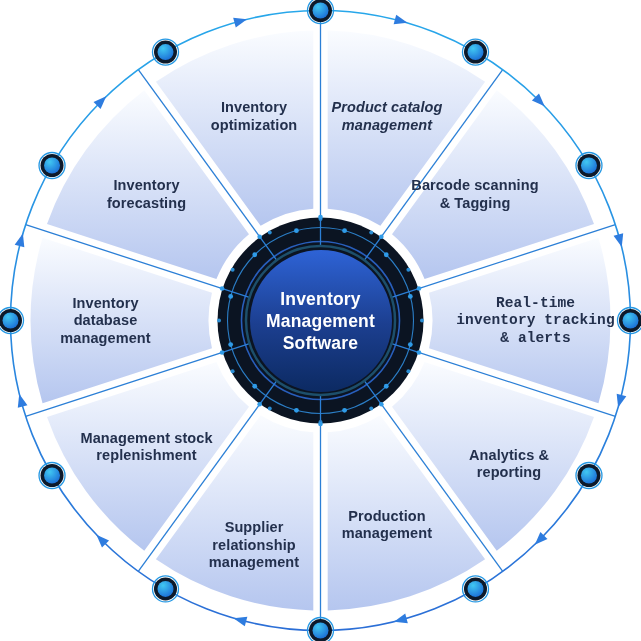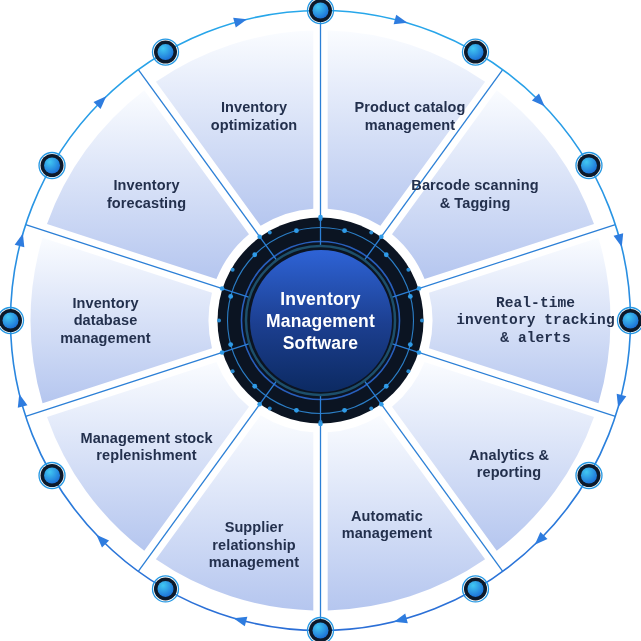--- a/index.html
+++ b/index.html
@@ -166,30 +166,30 @@
       </g>
   </svg>
 
   <div class="hub">
     <div class="hub-label">Inventory
 Management
 Software</div>
   </div>
 
   <div id="labels">
-      <div class="seg-label" style="left: 410px; top: 116.023px;">Product catalog
+      <div class="seg-label" style="left: 387px; top: 116.023px; font-style: italic;">Product catalog
 management</div>
       <div class="seg-label" style="left: 475px; top: 194.126px;">Barcode scanning
 &amp; Tagging</div>
       <div class="seg-label" style="left: 535.5px; top: 320.5px; font-family: Liberation Mono, monospace;">Real-time
 inventory tracking
 &amp; alerts</div>
       <div class="seg-label" style="left: 509px; top: 446.874px; margin-top: 17px;">Analytics &amp;
 reporting</div>
-      <div class="seg-label" style="left: 386.939px; top: 524.977px;">Automatic
+      <div class="seg-label" style="left: 386.939px; top: 524.977px;">Production
 management</div>
       <div class="seg-label" style="left: 254.061px; top: 501px; margin-top: 44px;">Supplier
 relationship
 management</div>
       <div class="seg-label" style="left: 146.561px; top: 446.874px;">Management stock
 replenishment</div>
       <div class="seg-label" style="left: 105.5px; top: 320.5px;">Inventory
 database
 management</div>
       <div class="seg-label" style="left: 146.561px; top: 194.126px;">Inventory

